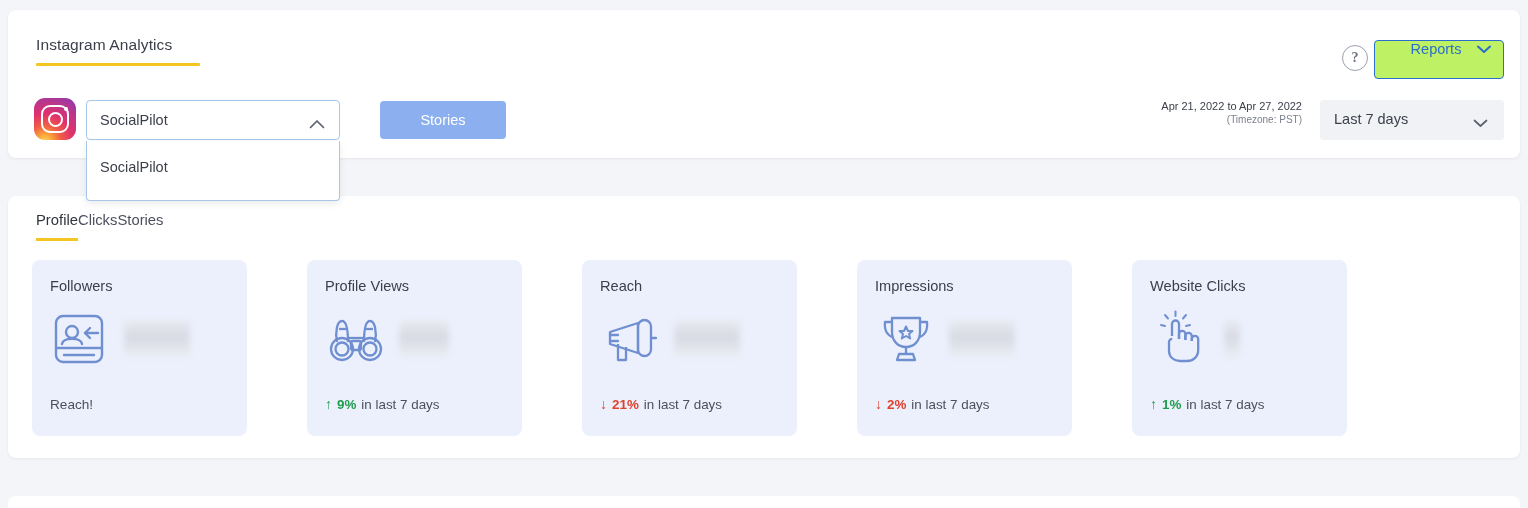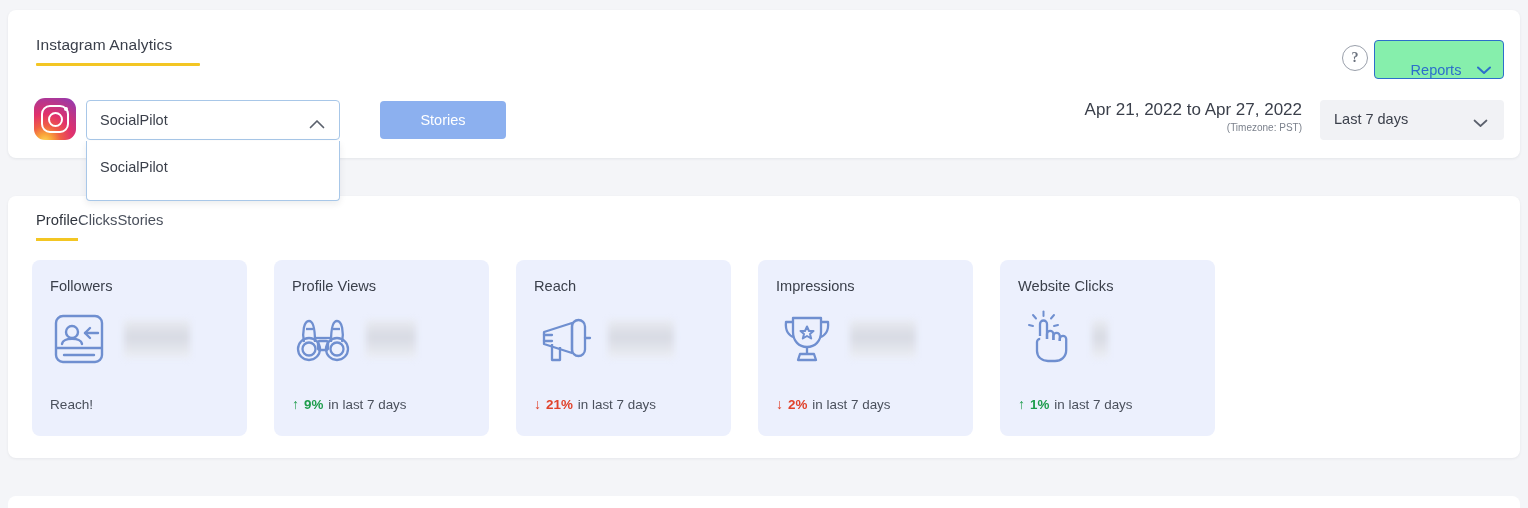--- a/index.html
+++ b/index.html
@@ -36,22 +36,22 @@
     width: 26px; height: 26px; border-radius: 50%;
     border: 1.4px solid #9aa0ab; color: #6b727e;
     font-size: 14px; line-height: 23px; text-align: center;
     font-family: "Liberation Serif", serif; font-weight: 700;
     cursor: pointer;
   }
   .reports-btn {
     position: absolute; right: 16px; top: 30px;
     width: 130px; height: 39px;
     border: 1.4px solid #2c6ecb; border-radius: 4px;
-    background: #86efac; color: #2c6ecb;
-    display: flex; align-items: flex-end; justify-content: center;
+    background: #bef264; color: #2c6ecb;
+    display: flex; align-items: flex-start; justify-content: center;
     gap: 16px; font-size: 14.5px; cursor: pointer; padding-left: 24px;
   }
 
   
   .ig-logo {
     position: absolute; left: 26px; top: 88px;
     width: 42px; height: 42px; border-radius: 11px;
     background: radial-gradient(circle at 26% 104%, #fdd85b 0%, #f9a43a 14%, #f05f45 30%, #e1306c 52%, #c13584 70%, #8a3ab9 100%);
   }
   .ig-logo .ring {
@@ -98,21 +98,21 @@
     background: #8cb0ef; color: #ffffff; border: none;
     font-size: 14.5px; font-family: "Liberation Sans", sans-serif;
     cursor: pointer;
   }
 
   
   .date-range {
     position: absolute; right: 218px; top: 90px;
     text-align: right;
   }
-  .date-main { font-size: 17px; color: #3a3f4a; }
+  .date-main { font-size: 11px; color: #3a3f4a; }
   .date-tz { font-size: 10px; color: #7b818c; margin-top: 2px; }
 
   .range-select {
     position: absolute; right: 16px; top: 90px;
     width: 184px; height: 40px;
     background: #f1f2f5; border-radius: 4px; cursor: pointer;
   }
   .range-label { position: absolute; left: 14px; top: 11px; font-size: 14.5px; color: #3a3f4a; }
   .range-chev { position: absolute; right: 16px; top: 14px; }
 
@@ -124,21 +124,21 @@
     background: #ffffff; border-radius: 8px;
     box-shadow: 0 1px 3px rgba(16,24,40,.06);
   }
   .tabs { position: absolute; left: 28px; top: 16px; display: flex; }
   .tab {
     font-size: 14.8px; color: #4a505c; padding-bottom: 10px;
     cursor: pointer; border-bottom: 3px solid transparent;
   }
   .tab.active { color: #2f343d; border-bottom-color: #f3c623; }
 
-  .cards { position: absolute; left: 24px; top: 64px; display: flex; gap: 27px; }
+  .cards { position: absolute; left: 24px; top: 64px; display: flex; gap: 60px; }
   .card {
     width: 215px; height: 176px;
     background: #ecf0fd; border-radius: 8px;
     position: relative; padding: 18px 0 0 18px;
   }
   .card-title { font-size: 14.6px; color: #3a3f4a; }
   .card-mid { display: flex; align-items: center; margin-top: 6px; height: 78px; }
   .card-icon { width: 62px; height: 62px; flex: none; }
   .blur-val {
     margin-left: 12px; border-radius: 3px;

